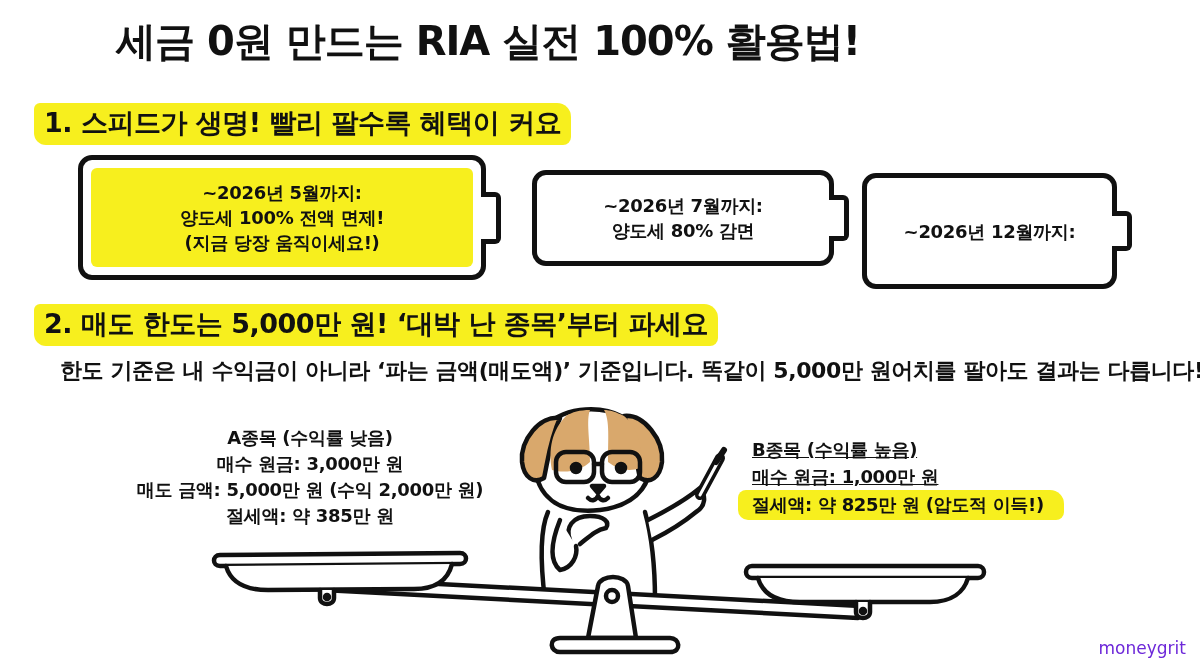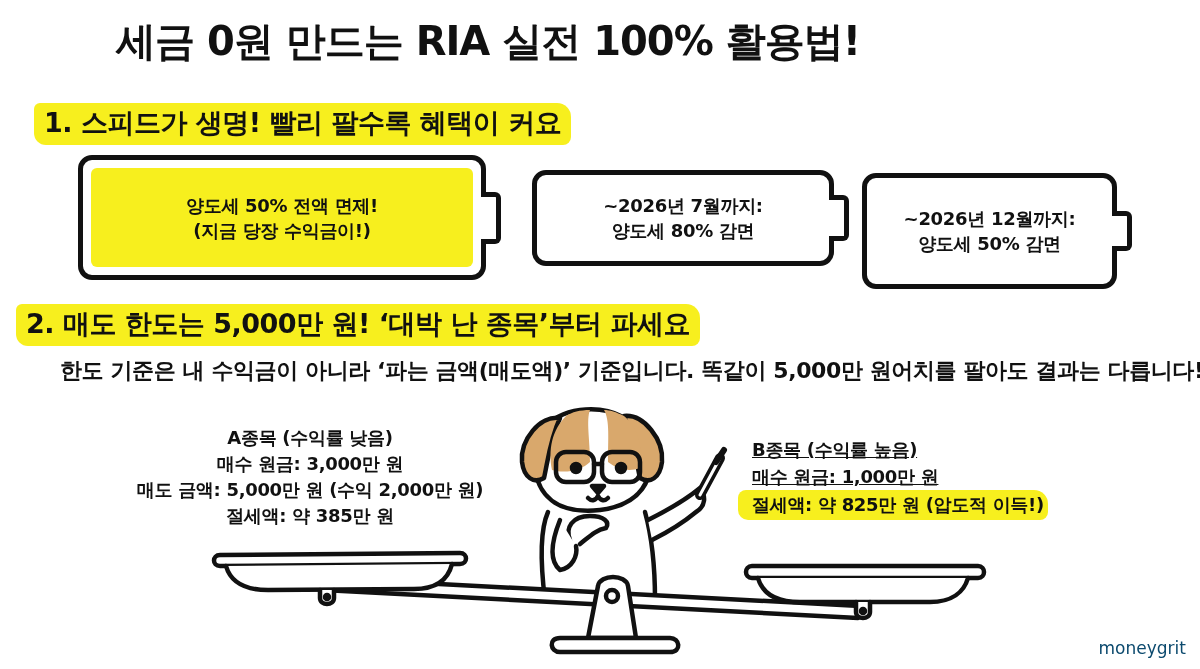--- a/index.html
+++ b/index.html
@@ -15,21 +15,21 @@
     font-size: 40px; font-weight: bold; letter-spacing: -1px;
   }
   .hl {
     background: #f7ef1e;
     padding: 2px 10px 4px 10px;
     border-radius: 6px 14px 8px 12px;
     font-weight: bold;
     white-space: nowrap;
   }
   .sec1 { left: 34px; top: 103px; font-size: 27px; letter-spacing: -0.5px; }
-  .sec2 { left: 16px; top: 304px; font-size: 27px; letter-spacing: -0.5px; }
+  .sec2 { left: 34px; top: 304px; font-size: 27px; letter-spacing: -0.5px; }
 
   .battery {
     position: absolute;
     border: 5px solid #111;
     border-radius: 14px;
     background: #fff;
     box-sizing: border-box;
     display: flex; align-items: center; justify-content: center;
     text-align: center;
   }
@@ -56,57 +56,57 @@
 
   .stockA {
     left: 100px; top: 425px; width: 420px; text-align: center;
     font-size: 18px; font-weight: bold; line-height: 26px; letter-spacing: -0.3px;
   }
   .stockB {
     left: 752px; top: 436px; width: 420px; text-align: left;
     font-size: 18px; font-weight: bold; line-height: 27px; letter-spacing: -0.3px; text-decoration: underline;
   }
   .stockB .hlrow {
-    background: #f7ef1e; margin-left: -14px; padding: 1px 4px 2px 14px;
+    background: #f7ef1e; margin-left: -14px; padding: 1px 20px 2px 14px;
     border-radius: 8px 14px 8px 10px; display: inline-block;
   }
   .watermark {
-    right: 14px; top: 638px; font-size: 17px; color: #0c4a6e;
+    right: 14px; top: 638px; font-size: 17px; color: #6d28d9;
     font-family: "DejaVu Sans", sans-serif;
   }
   svg.art { position: absolute; left: 0; top: 0; }
 </style>
 </head>
 <body>
 
 <div class="abs title">세금 0원 만드는 RIA 실전 100% 활용법!</div>
 
 <div class="abs sec1 hl">1. 스피드가 생명! 빨리 팔수록 혜택이 커요</div>
 
 <div class="battery b1">
   <div class="fill"></div>
   <div class="text">
-    <div>양도세 50% 전액 면제!</div>
-    <div>(지금 당장 수익금이!)</div>
+    <div>~2026년 5월까지:</div>
+    <div>양도세 100% 전액 면제!</div>
+    <div>(지금 당장 움직이세요!)</div>
   </div>
   <div class="nub"></div>
 </div>
 
 <div class="battery b2">
   <div class="text">
     <div>~2026년 7월까지:</div>
     <div>양도세 80% 감면</div>
   </div>
   <div class="nub"></div>
 </div>
 
 <div class="battery b3">
   <div class="text">
     <div>~2026년 12월까지:</div>
-    <div>양도세 50% 감면</div>
   </div>
   <div class="nub"></div>
 </div>
 
 <div class="abs sec2 hl">2. 매도 한도는 5,000만 원! ‘대박 난 종목’부터 파세요</div>
 
 <div class="abs desc">한도 기준은 내 수익금이 아니라 ‘파는 금액(매도액)’ 기준입니다. 똑같이 5,000만 원어치를 팔아도 결과는 다릅니다!</div>
 
 <svg class="art" width="1200" height="669" viewBox="0 0 1200 669">
   <g fill="none" stroke="#111" stroke-width="4.5" stroke-linecap="round" stroke-linejoin="round">

